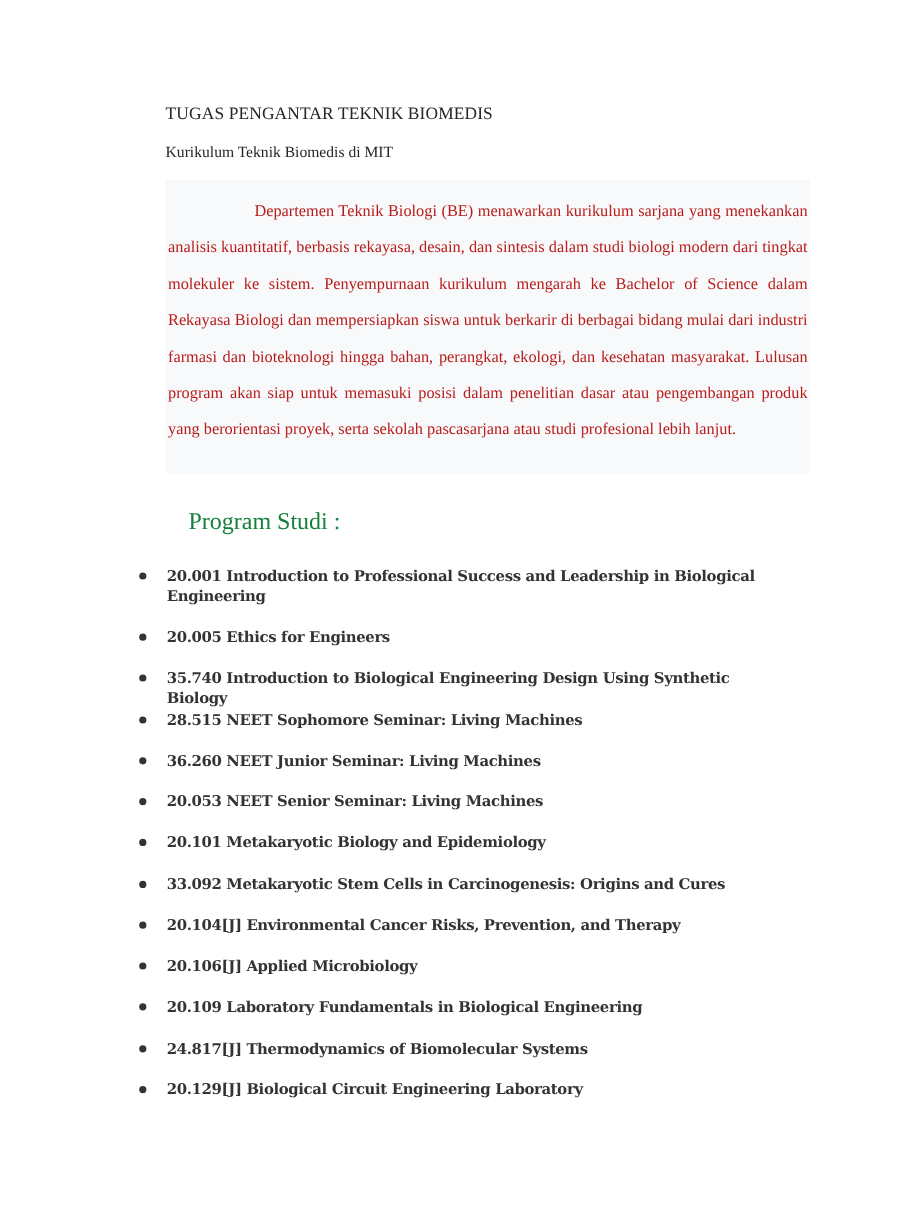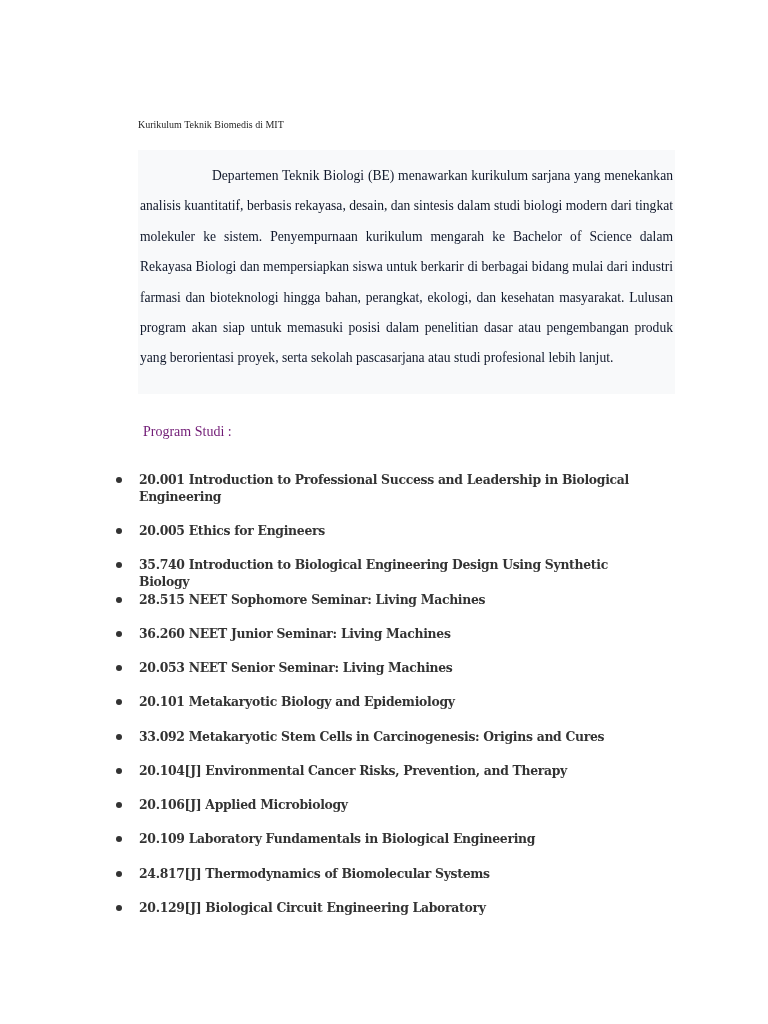--- a/index.html
+++ b/index.html
@@ -25,49 +25,49 @@
       left: 138px;
       top: 87px;
       font-size: 14.5px;
       letter-spacing: 0.1px;
       color: #262626;
     }
     .doc-subtitle {
       position: absolute;
       left: 138px;
       top: 119px;
-      font-size: 10px;
+      font-size: 13px;
       color: #262626;
     }
     .shaded-box {
       position: absolute;
       left: 138px;
       top: 150px;
       width: 537px;
       height: 244px;
       background: #f8f9fa;
     }
     .shaded-box p {
       margin: 0;
       position: absolute;
       left: 2px;
       top: 11px;
       width: 533px;
       font-size: 13.6px;
       line-height: 30.4px;
       text-align: justify;
       text-indent: 72px;
-      color: #0f172a;
+      color: #b91c1c;
     }
     .program-label {
       position: absolute;
-      left: 143px;
+      left: 157px;
       top: 424px;
-      font-size: 14px;
-      color: #701a75;
+      font-size: 20px;
+      color: #15803d;
     }
     .course-list {
       position: absolute;
       left: 0;
       top: 0;
       margin: 0;
       padding: 0;
       list-style: none;
     }
     .course-item {
@@ -96,20 +96,21 @@
       top: 0;
       width: 520px;
       letter-spacing: -0.3px;
     }
   </style>
 </head>
 <body>
 
 <div class="page">
 
+  <div class="doc-title">TUGAS PENGANTAR TEKNIK BIOMEDIS</div>
 
   <div class="doc-subtitle">Kurikulum Teknik Biomedis di MIT</div>
 
   <div class="shaded-box">
     <p>Departemen Teknik Biologi (BE) menawarkan kurikulum sarjana yang menekankan analisis kuantitatif, berbasis rekayasa, desain, dan sintesis dalam studi biologi modern dari tingkat molekuler ke sistem. Penyempurnaan kurikulum mengarah ke Bachelor of Science dalam Rekayasa Biologi dan mempersiapkan siswa untuk berkarir di berbagai bidang mulai dari industri farmasi dan bioteknologi hingga bahan, perangkat, ekologi, dan kesehatan masyarakat. Lulusan program akan siap untuk memasuki posisi dalam penelitian dasar atau pengembangan produk yang berorientasi proyek, serta sekolah pascasarjana atau studi profesional lebih lanjut.</p>
   </div>
 
   <div class="program-label">Program Studi :</div>
 
   <ul class="course-list">

